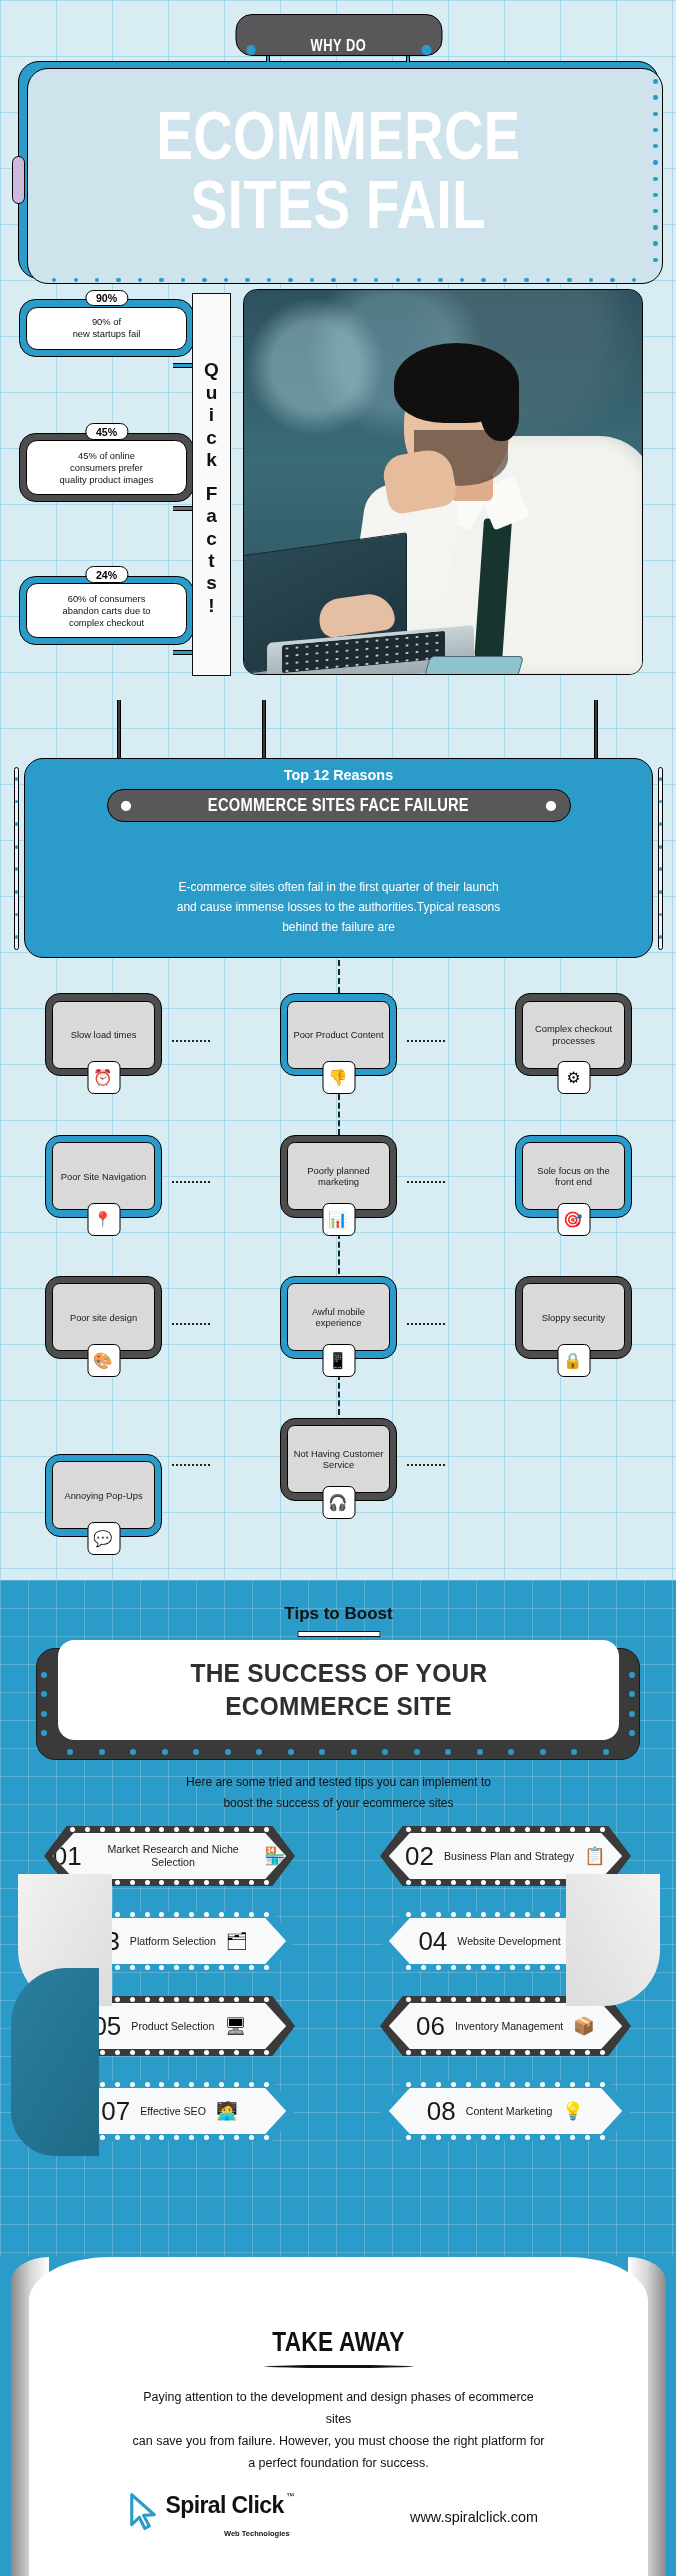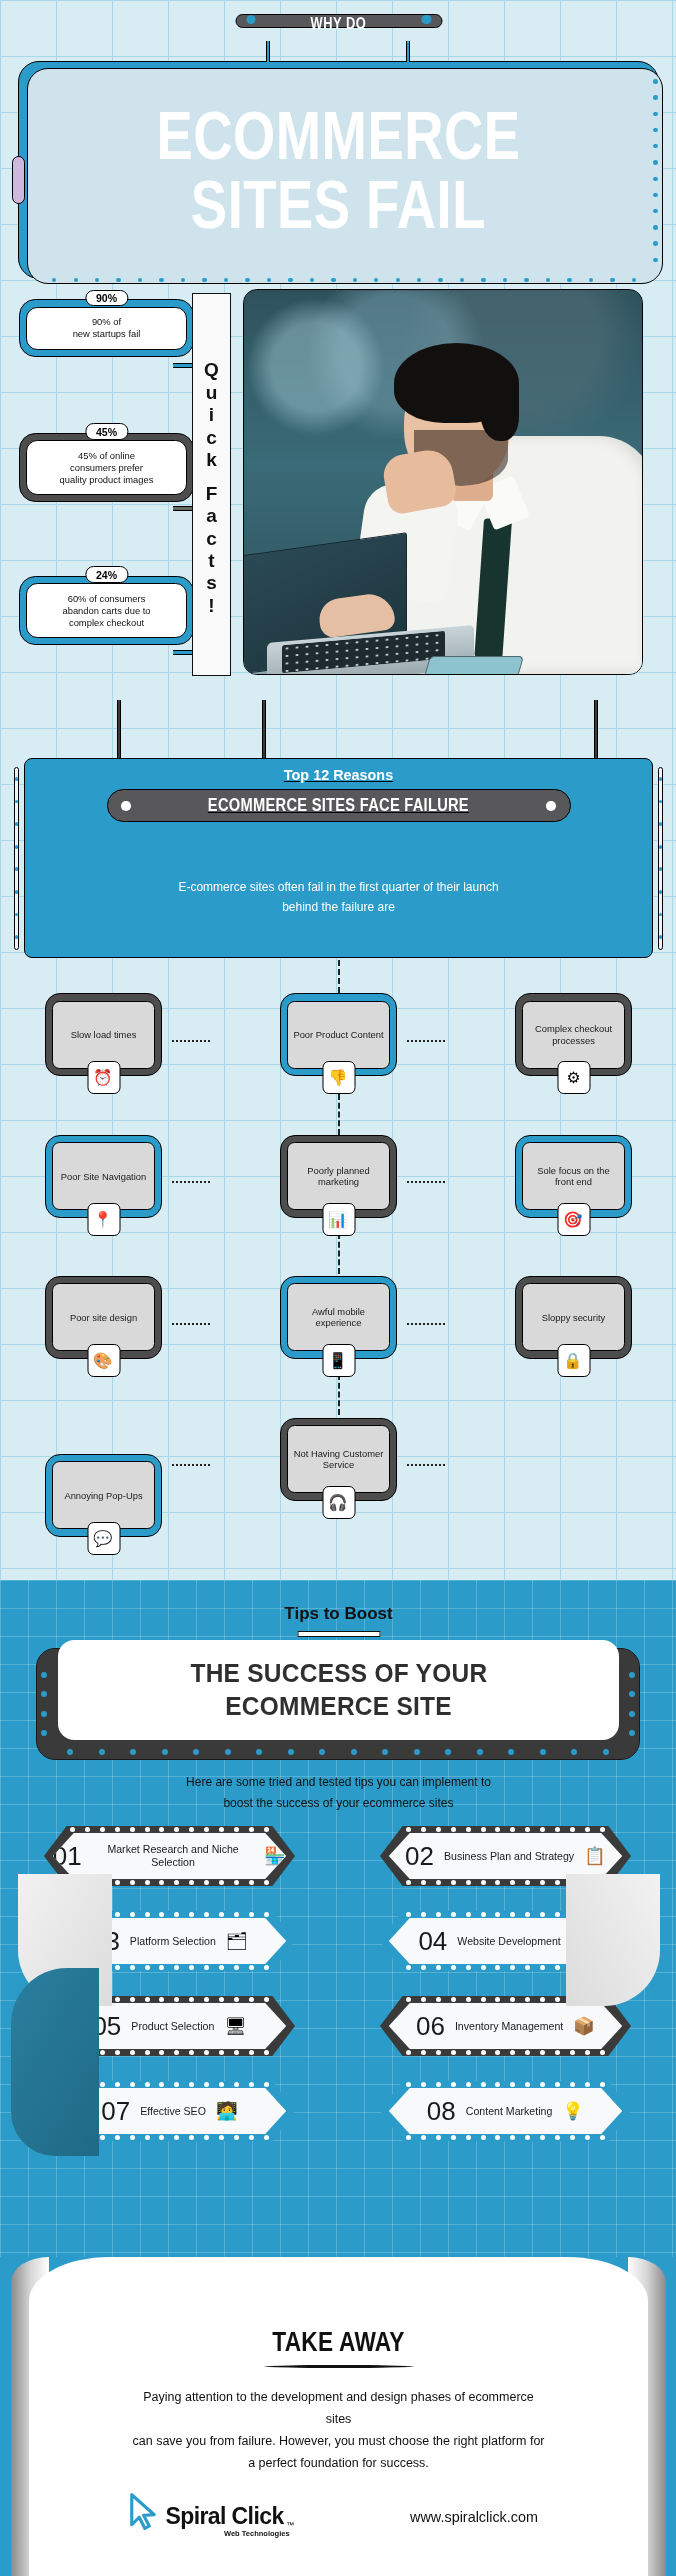--- a/index.html
+++ b/index.html
@@ -28,24 +28,24 @@
       linear-gradient(to right, rgba(255,255,255,.20) 0.6px, transparent 0.6px),
       linear-gradient(to bottom, rgba(255,255,255,.20) 0.6px, transparent 0.6px);
     background-size: 28px 28px;
   }
 
   
   #header-zone { position: absolute; top: 0; left: 0; width: 677px; height: 288px; }
 
   .why-do-banner {
     position: absolute; top: 13.8px; left: 50%; transform: translateX(-50%);
-    width: 207px; height: 14px;
+    width: 207px; height: 42px;
     background: #58585a; border: 1.9px solid #000;
     border-radius: 16.3px;
-    display: flex; align-items: flex-start; justify-content: center;
+    display: flex; align-items: flex-end; justify-content: center;
     z-index: 6;
   }
   .why-do-banner .dot {
     position: absolute; width: 9.4px; height: 9.4px; border-radius: 50%;
     background: #2b9cc9;
   }
   .why-do-banner .dot.l { left: 10px; }
   .why-do-banner .dot.r { right: 10px; }
   .why-do-label {
     color: #fff; font-weight: bold; font-size: 15.7px;
@@ -206,21 +206,21 @@
     color:#fff; font-weight:bold; font-size:17.5px; letter-spacing:0.3px;
     font-family:"Liberation Sans Narrow","Liberation Sans",sans-serif; transform: scaleX(.84);
   }
   .reasons-desc {
     position:absolute; left:0; right:0; top:119px;
     text-align:center; color:#fff; font-size:12px; line-height:1.65;
     font-family:"Liberation Sans Narrow","Liberation Sans",sans-serif;
   }
   #reasons-panel-ext {
     position:absolute; top:758px; left:24px; width:629px; height:200px;
-    background:#2b9cc9; border:1.9px solid #000; border-radius:8px; z-index:2;text-decoration:underline;
+    background:#2b9cc9; border:1.9px solid #000; border-radius:19px; z-index:2;
   }
   .panel-rod { position:absolute; width:4.4px; background:#3a3a3a; border-left:0.6px solid #000; border-right:0.6px solid #000; z-index:1; }
 
   
   #grid-zone { position: absolute; top: 977px; left: 0; width: 677px; height: 601px; }
   .rcard { position: absolute; width: 117px; }
   .rcard-outer {
     position: relative; border: 1.9px solid #000; border-radius: 15px; padding: 6.3px;
   }
   .rcard-outer.gray { background: #4d4d4d; }
@@ -317,21 +317,21 @@
     font-weight:bold; font-size:27px; color:#111; letter-spacing:0.3px;
     font-family:"Liberation Sans Narrow","Liberation Sans",sans-serif; transform: scaleX(.84);
   }
   .takeaway-rule { position:absolute; top:108px; left:50%; transform:translateX(-50%); width:150px; height:3.1px;
     background: radial-gradient(ellipse at center, #111 0%, #111 60%, transparent 100%); border-radius:50%; }
   .takeaway-body {
     position:absolute; top:130px; left:100px; right:100px; text-align:center;
     font-size:12.5px; line-height:1.75; color:#111;
     font-family:"Liberation Sans Narrow","Liberation Sans",sans-serif;
   }
-  .brand { position:absolute; bottom:46px; left:99px; display:flex; align-items:flex-end; gap:2.5px; }
+  .brand { position:absolute; bottom:46px; left:99px; display:flex; gap:2.5px; }
   .brand-txt { font-weight:bold; font-size:23px; color:#111; letter-spacing:-0.6px;
     font-family:"Liberation Sans Narrow","Liberation Sans",sans-serif; }
   .brand-tm { font-size:8.1px; vertical-align:super; }
   .brand-sub { position:absolute; bottom:38px; left:195px; font-size:7.5px; font-weight:bold; color:#111;
     font-family:"Liberation Sans Narrow","Liberation Sans",sans-serif; }
   .brand-url { position:absolute; bottom:51px; right:110px; font-size:14.4px; color:#111;
     font-family:"Liberation Sans Narrow","Liberation Sans",sans-serif; }
 </style>
 </head>
 <body>
@@ -567,20 +567,21 @@
       <i class="fd b"></i>
   </div>
   <div class="reasons-kicker">Top 12 Reasons</div>
   <div class="reasons-pill">
     <span class="wd l"></span>
     <span class="reasons-pill-label">ECOMMERCE SITES FACE FAILURE</span>
     <span class="wd r"></span>
   </div>
   <div class="reasons-desc">
     <div>E-commerce sites often fail in the first quarter of their launch</div>
+    <div>and cause immense losses to the authorities.Typical reasons</div>
     <div>behind the failure are</div>
   </div>
 </div>
 
 <div id="grid-zone">
 
   <div class="dotted-v" style="left:338px; top:-17.5px; height:33px;"></div>
   <div class="dotted-v" style="left:338px; top:117px; height:41px;"></div>
   <div class="dotted-v" style="left:338px; top:256px; height:41px;"></div>
   <div class="dotted-v" style="left:338px; top:397px; height:41px;"></div>

